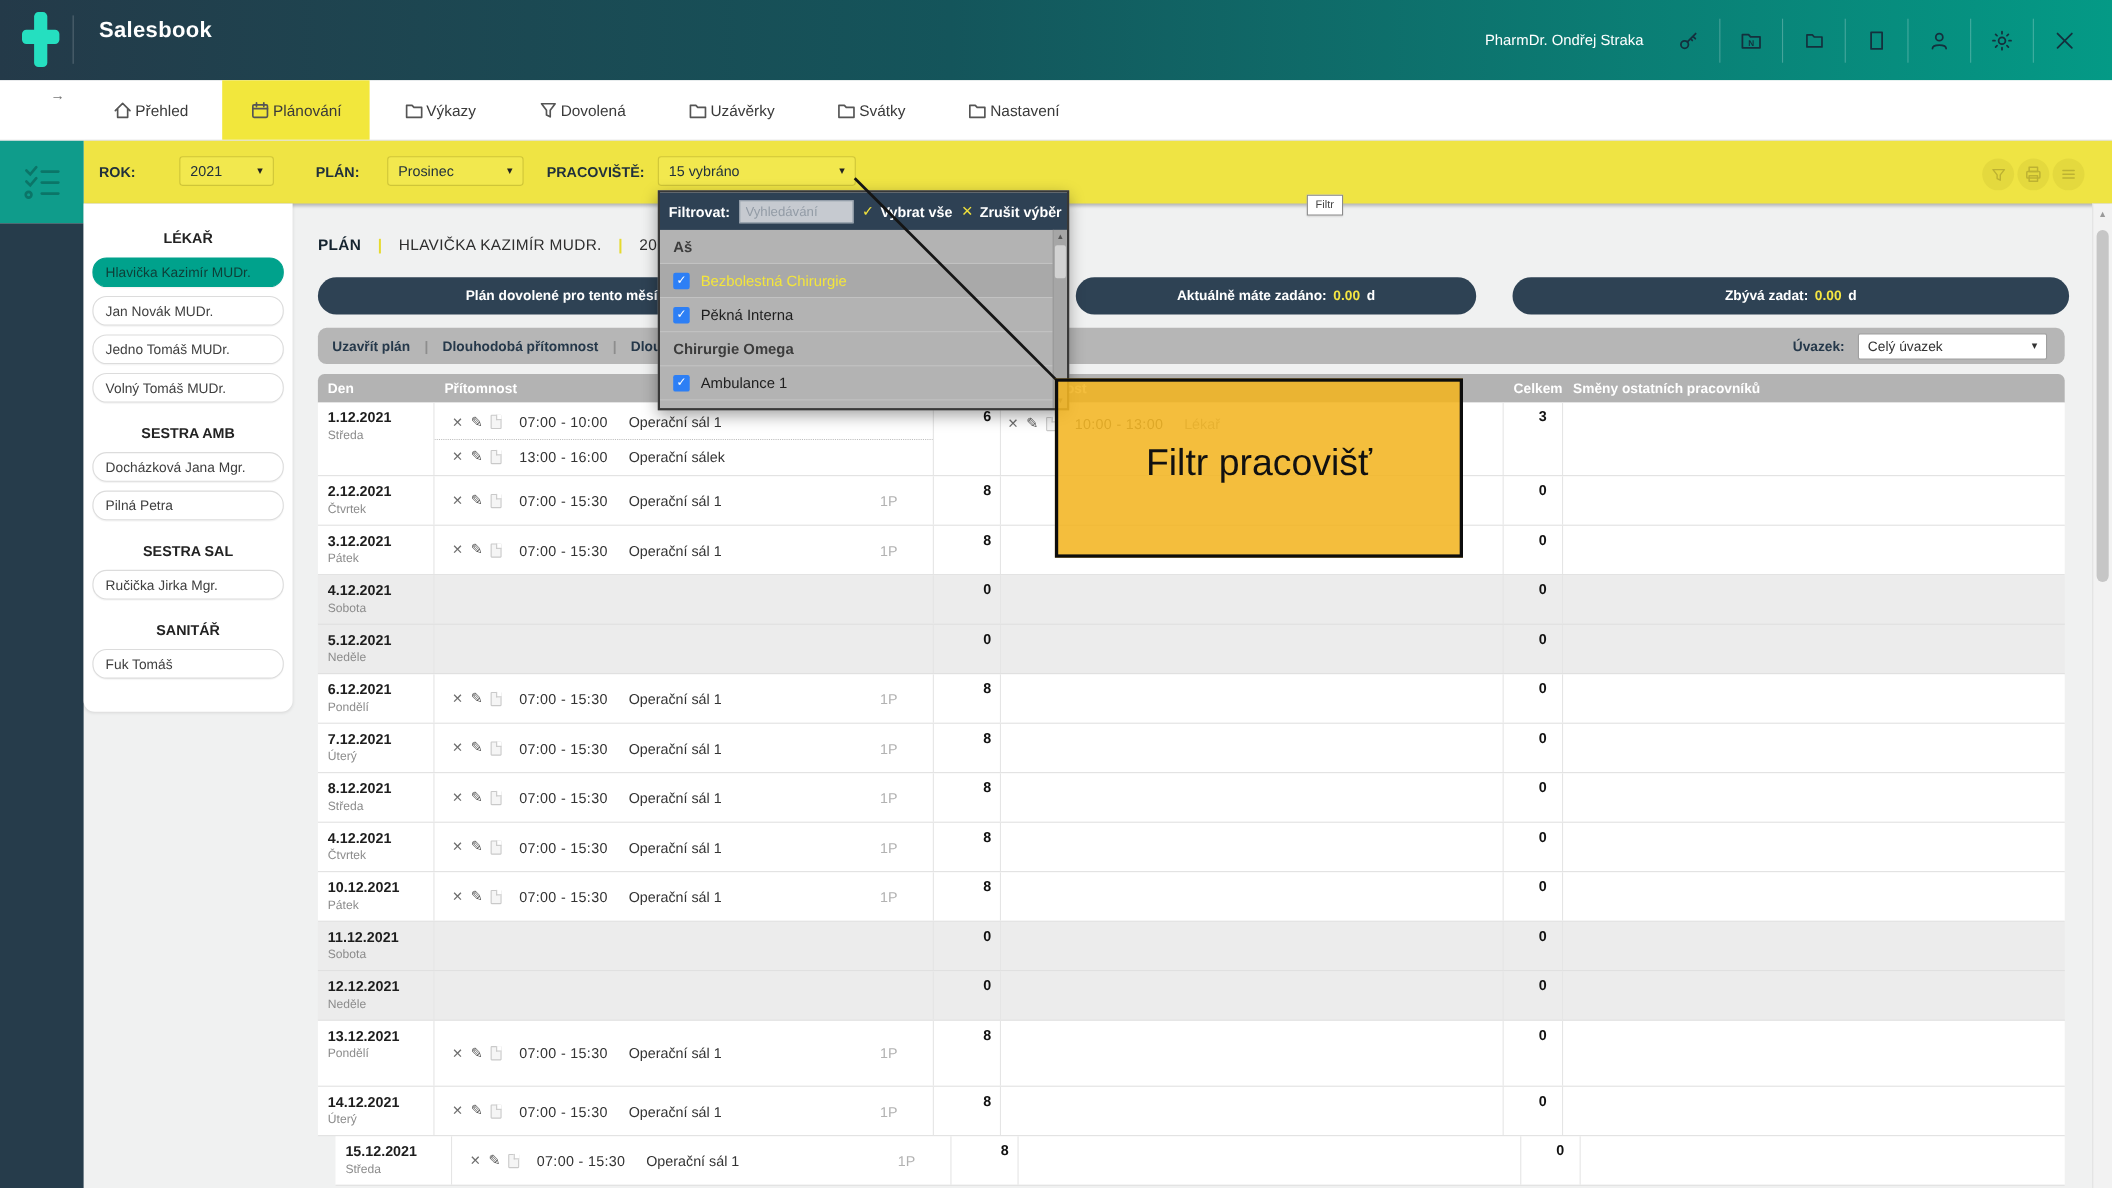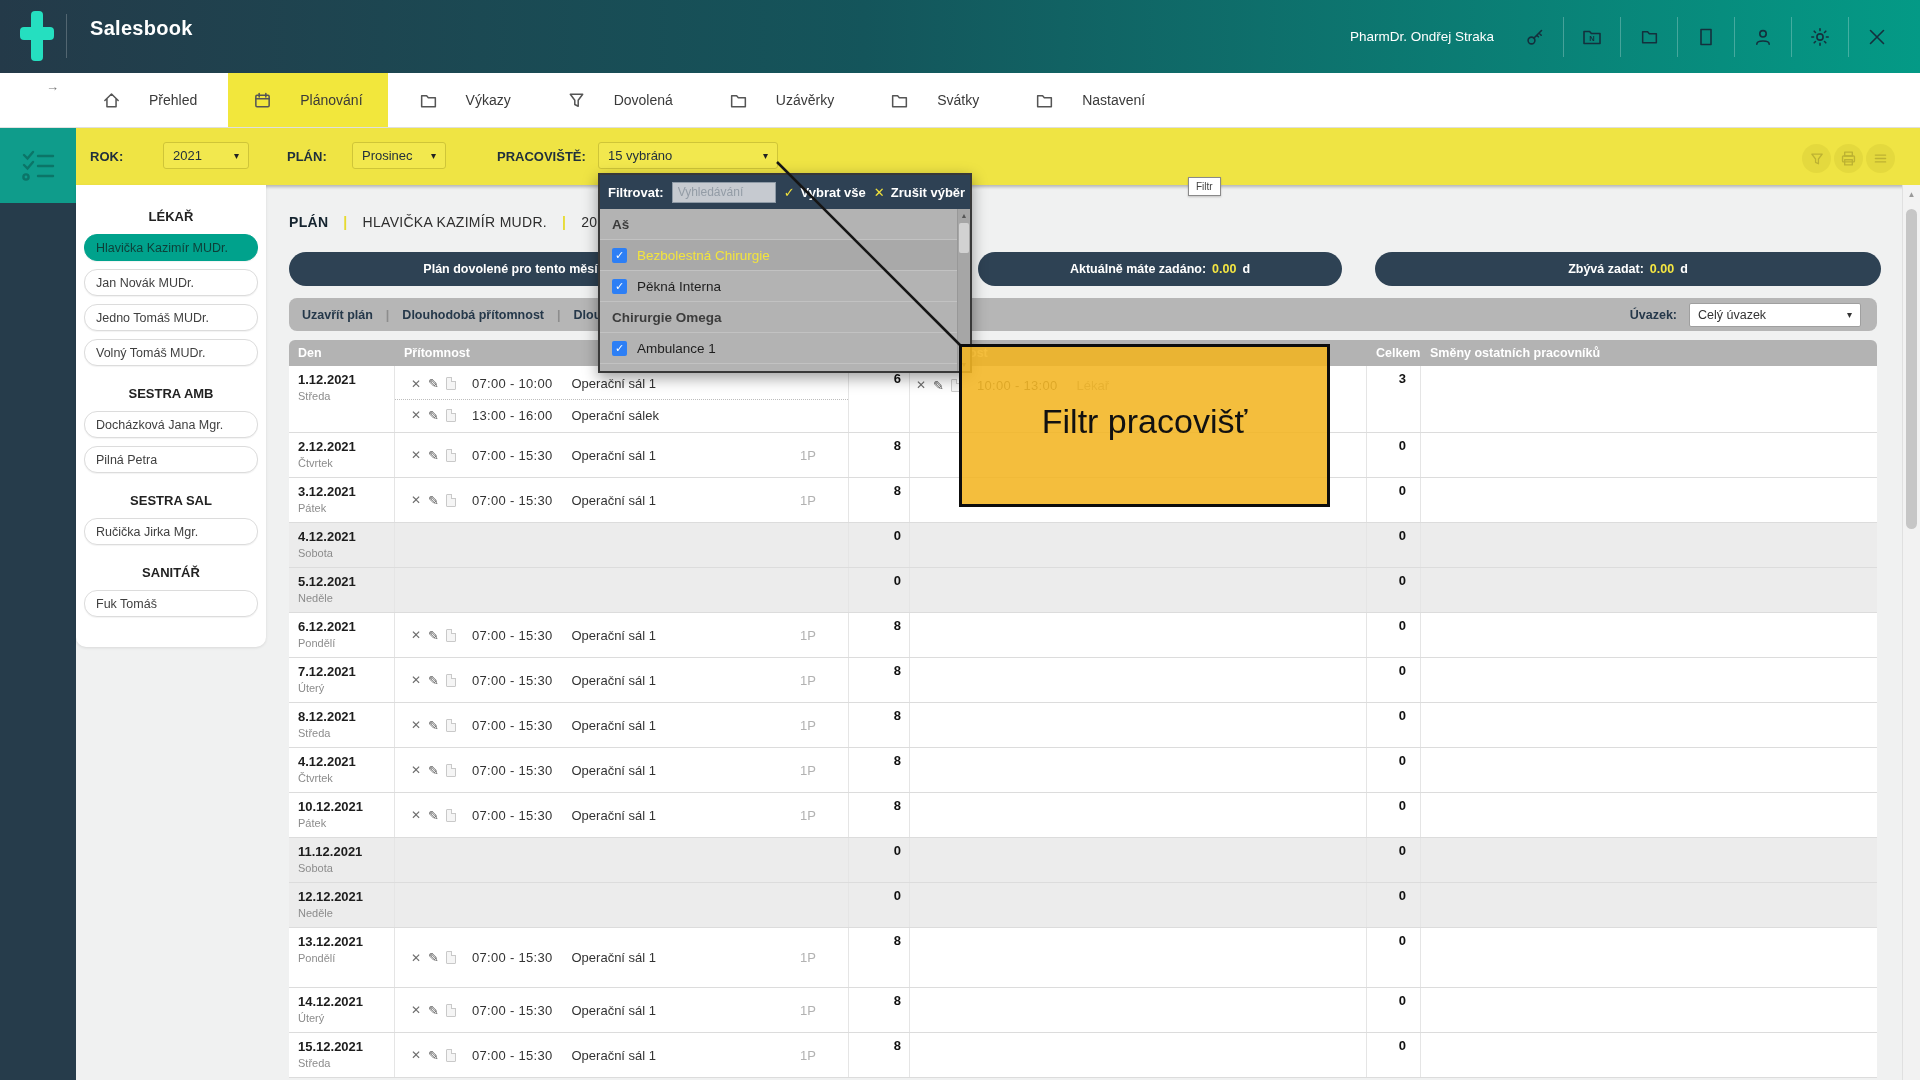--- a/index.html
+++ b/index.html
@@ -18,21 +18,21 @@
   .hdr-right{position:absolute;right:28px;top:0;height:73px;display:flex;align-items:center;color:#10232e;}
   .user-name{color:#ffffff;font-size:13.5px;margin-right:26px;}
   .hdr-ic{width:30px;height:30px;display:flex;align-items:center;justify-content:center;color:#14303d;cursor:pointer;}
   .hdr-sep{width:1px;height:40px;background:rgba(255,255,255,.25);margin:0 13px;}
 
   
   .tab-bar{position:absolute;left:0;top:73px;width:1920px;height:55px;background:#fff;
     border-bottom:1px solid #e2e2e2;display:flex;align-items:stretch;}
   .nav-arrow{position:absolute;left:46px;top:6px;font-size:13px;color:#777;}
   .tabs{display:flex;margin-left:77px;}
-  .tab{display:flex;align-items:center;gap:28px;padding:0 25px;margin-right:6px;cursor:pointer;
+  .tab{display:flex;align-items:center;gap:2px;padding:0 25px;margin-right:6px;cursor:pointer;
     font-size:14px;color:#3a3a3a;}
   .tab .t-ic{color:#555;display:flex;}
   .tab.active{background:#f2e73c;}
 
   
   .filter-bar{position:absolute;left:76px;top:128px;width:1844px;height:57px;background:#efe444;
     box-shadow:0 2px 3px rgba(0,0,0,.25);}
   .f-label{position:absolute;font-size:13px;font-weight:bold;color:#20303c;top:21px;}
   .f-select{position:absolute;top:14px;height:27px;background:#f2e84e;border:1px solid #cfc538;border-radius:3px;
     font-size:13px;color:#22313c;display:flex;align-items:center;padding:0 9px;cursor:pointer;}
@@ -268,21 +268,21 @@
       </div>
   </div>
 
   <div class="filter-bar">
     <span class="f-label" style="left:14px">ROK:</span>
     <div class="f-select" style="left:87px;width:86px">
       <span>2021</span>
         <span class="chev">▾</span>
     </div>
     <span class="f-label" style="left:211px">PLÁN:</span>
-    <div class="f-select" style="left:276px;width:94px">
+    <div class="f-select" style="left:276px;width:124px">
       <span>Prosinec</span>
         <span class="chev">▾</span>
     </div>
     <span class="f-label" style="left:421px">PRACOVIŠTĚ:</span>
     <div class="f-select" style="left:522px;width:180px">
       <span>15 vybráno</span>
         <span class="chev">▾</span>
     </div>
     <span id="fb-circles"><span class="fb-circle" style="left: 1726px;">
           <svg width="16" height="16" viewBox="0 0 20 20">
@@ -654,21 +654,21 @@
               <span class="s-time">07:00 - 15:30</span>
               <span class="s-place">Operační sál 1</span>
               <span class="s-tag">1P</span>
             </div>
           </div>
           <div class="td hrs">8</div>
           <div class="td poh"></div>
           <div class="td celk">0</div>
           <div class="td"></div>
         </div>
-        <div class="trow" style="height: 45px;">
+        <div class="trow" style="height: 45px; margin-left: 16px;">
           <div class="td den">
             <div class="date">15.12.2021</div>
             <div class="day">Středa</div>
           </div>
           <div class="td prit">
             <div class="shift">
               <span class="s-ic">
                 <span class="ic-x">✕</span>
                 <span class="ic-pen">✎</span>
                 <span class="ic-page"></span>

